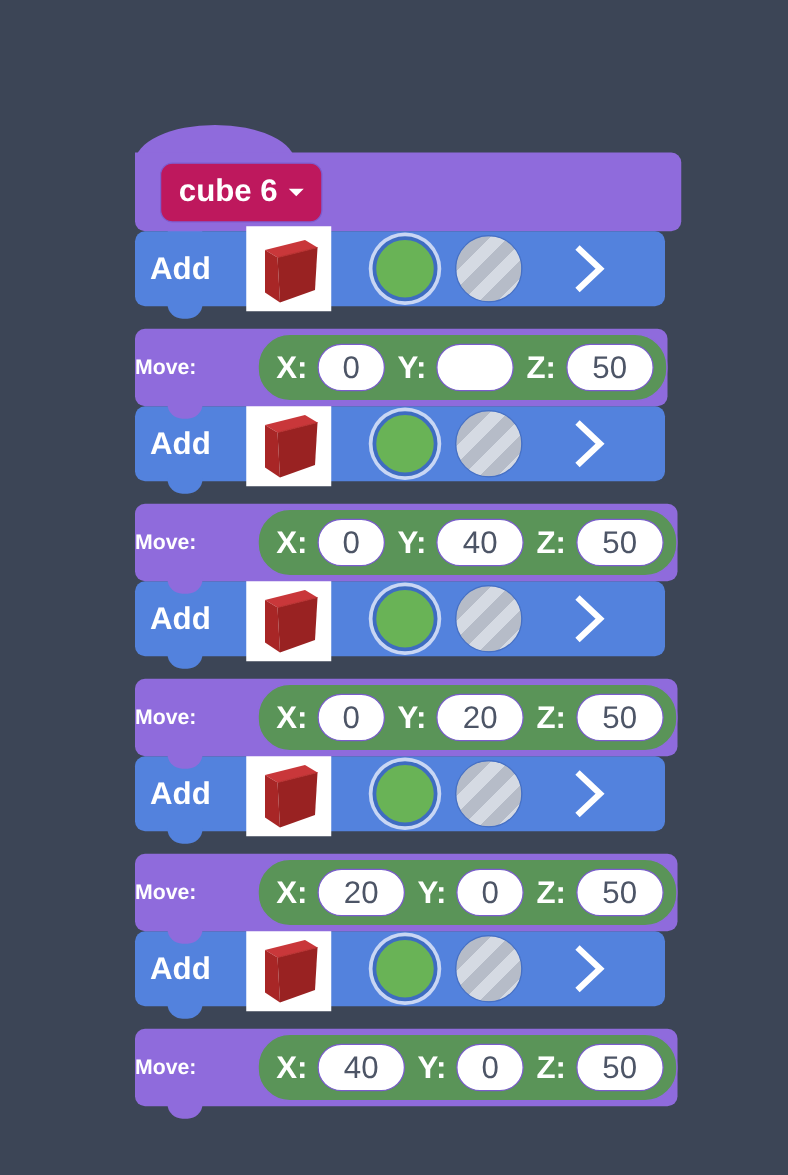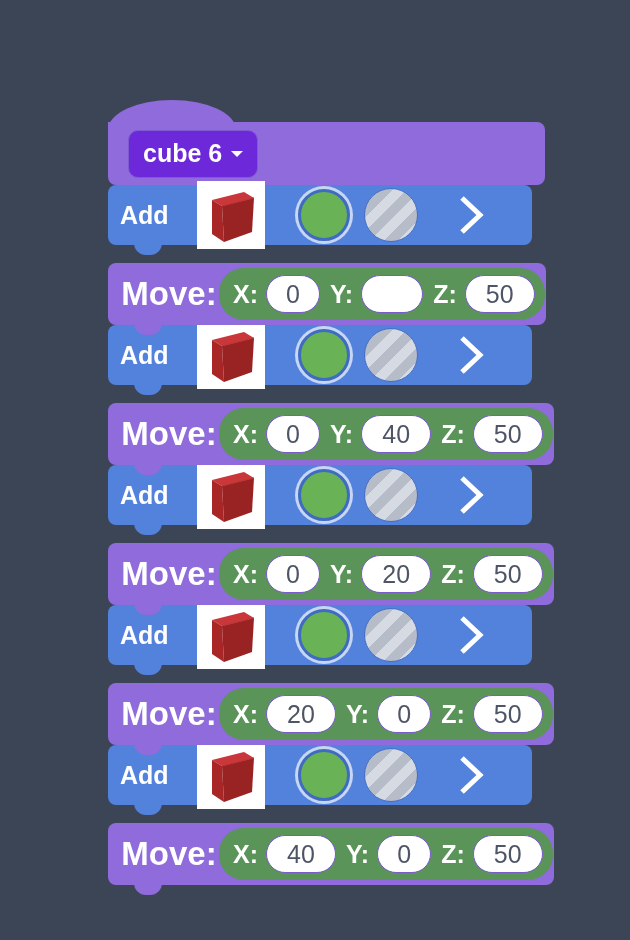--- a/index.html
+++ b/index.html
@@ -17,21 +17,21 @@
     top:22px; height:63px; width:437px; background:#8f6bdc;
     border-radius:0 8px 8px 8px; z-index:2;
     display:flex; align-items:center;
   }
   .hat-label {
     color:#fff; font-weight:bold; font-size:25px; margin-left:12px; letter-spacing:-0.2px;
   }
   .dropdown {
     margin-left:20px; height:46px; padding:0 14px 0 14px;
     border:1px solid #7e5ccf; border-radius:10px; display:flex; align-items:center;
-    color:#fff; font-weight:bold; font-size:25px; background:#6d28d9; cursor:pointer;
+    color:#fff; font-weight:bold; font-size:25px; background:#be185d; cursor:pointer;
   }
   .caret { margin-left:9px; width:0; height:0; border-left:6px solid transparent; border-right:6px solid transparent; border-top:6px solid #fff; }
 
   .add {
     height:60px; width:424px; background:#5382dd; border-radius:8px;
     display:flex; align-items:center;
   }
   .add-label { color:#fff; font-weight:bold; font-size:25px; margin-left:12px; width:72px; }
   .thumb {
     width:68px; height:68px; background:#fff; display:flex; align-items:center; justify-content:center; margin-left:5px;
@@ -44,21 +44,21 @@
   .tex-swatch {
     width:54px; height:54px; border-radius:50%; margin-left:14px; box-sizing:border-box;
     border:1px solid #4670c4; cursor:pointer;
     background:repeating-linear-gradient(135deg, #d5dae3 0 10px, #b6bcc8 10px 20px);
   }
   .chev { margin-left:40px; cursor:pointer; }
 
   .move {
     height:62px; background:#8f6bdc; border-radius:8px; display:flex; align-items:center;
   }
-  .move-label { color:#fff; font-weight:bold; font-size:33px; margin-left:12px; width:98px;text-align:center; }
+  .move-label { color:#fff; font-weight:bold; font-size:17px; width:98px; }
   .vec {
     height:52px; background:#5a9458; border-radius:26px; display:flex; align-items:center;
     padding:0 10px 0 14px; border:1px solid #8f6bdc;
   }
   .axis { color:#fff; font-weight:bold; font-size:25px; margin-right:8px; }
   .num {
     height:38px; min-width:50px; background:#fff; border-radius:19px; border:1px solid #7a5ccc;
     display:flex; align-items:center; justify-content:center; color:#4d5566; font-size:25px;
     padding:0 10px; box-sizing:border-box; margin-right:10px; cursor:text;
   }

